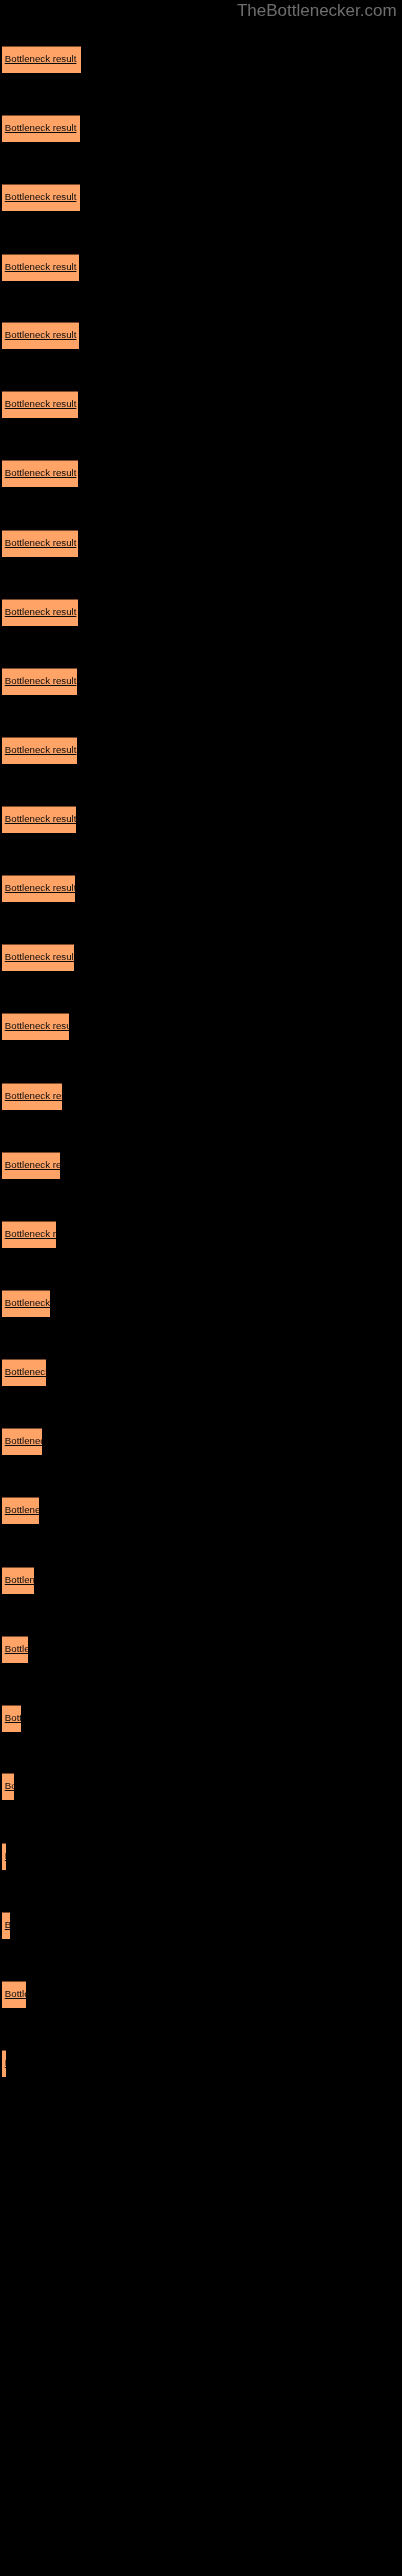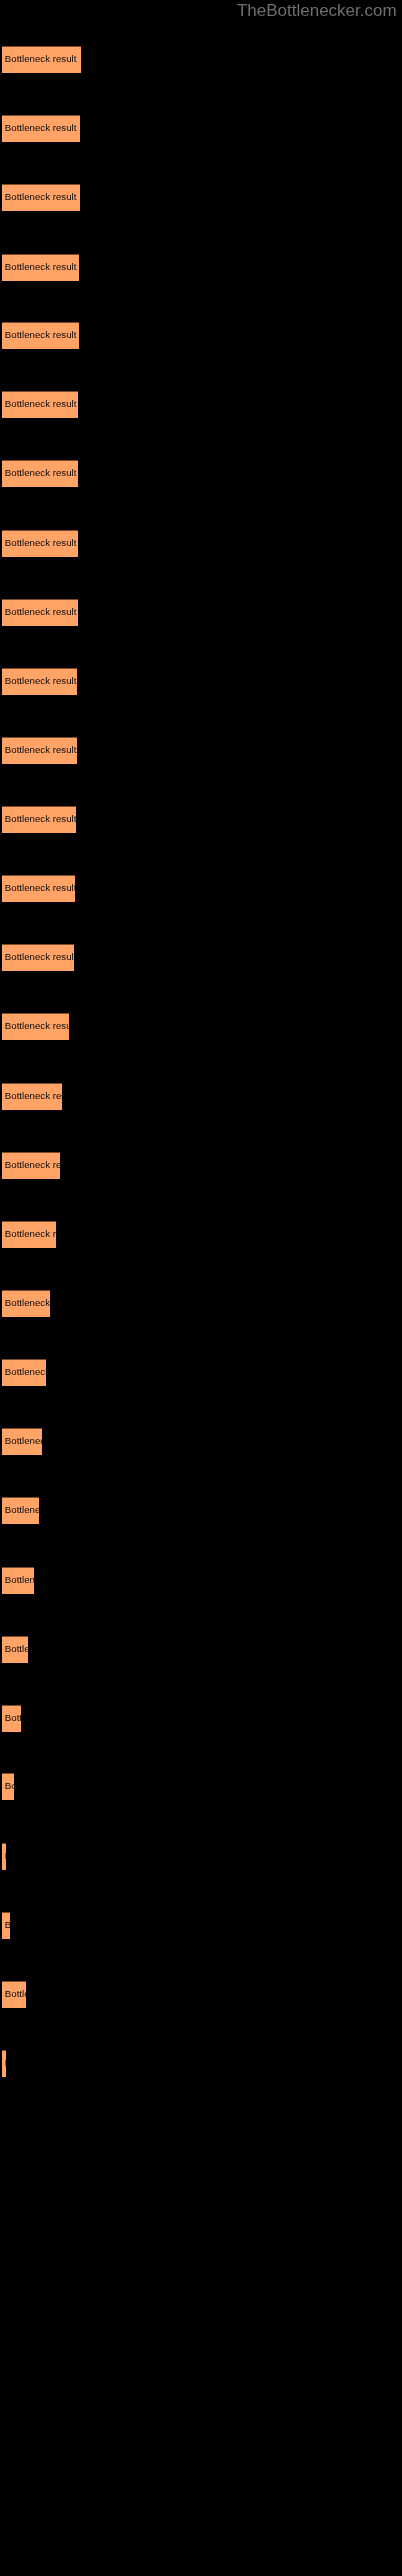--- a/index.html
+++ b/index.html
@@ -47,20 +47,21 @@
     position:absolute;
     left:3.2px;
     top:0;
     height:38px;
     line-height:26.6px;
     font-size:9.7px;
     color:#0b0b0b;
     white-space:nowrap;
     font-family:"Liberation Sans", sans-serif;
     pointer-events:none;
+    text-decoration:underline;
   }
   .clip{
     position:absolute;
     left:0; top:0;
     height:26.6px;
     overflow:hidden;
   }
 </style>
 </head>
 <body>

